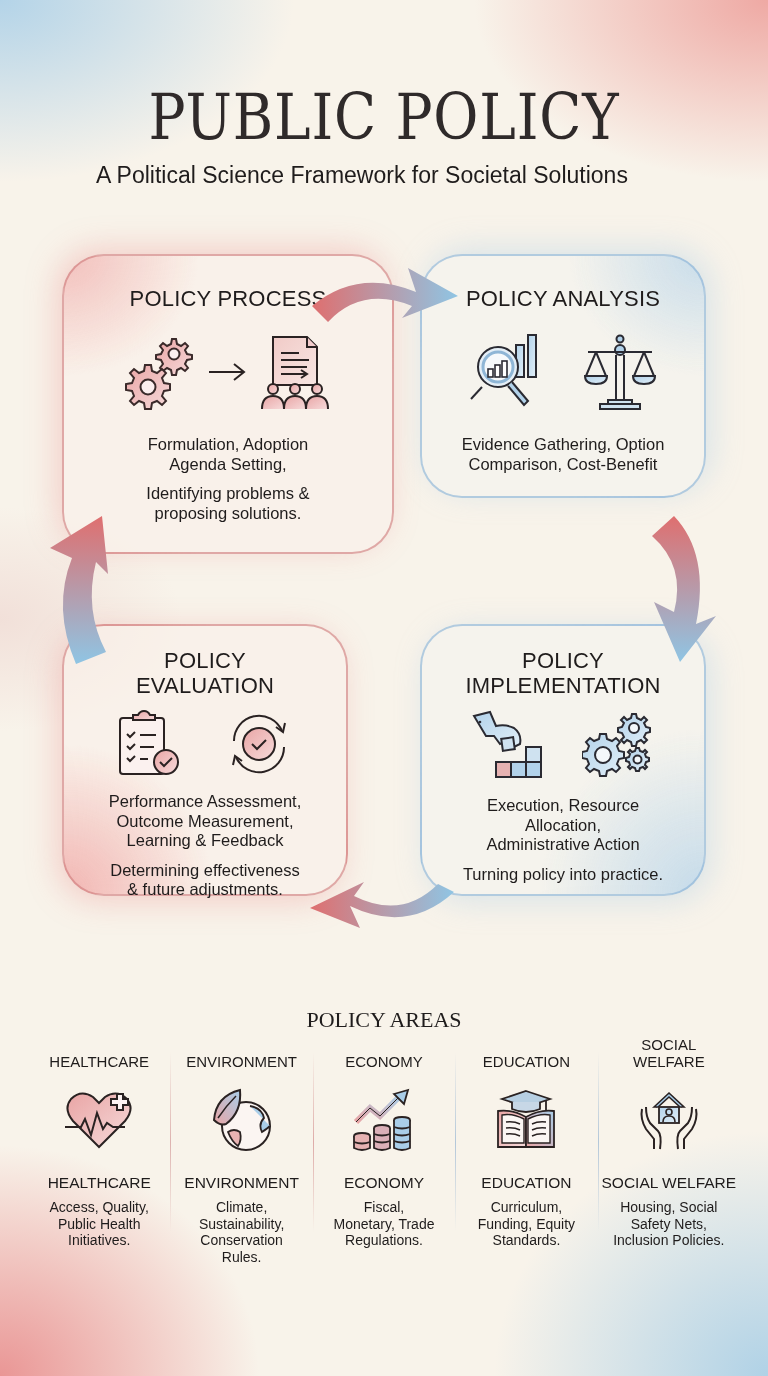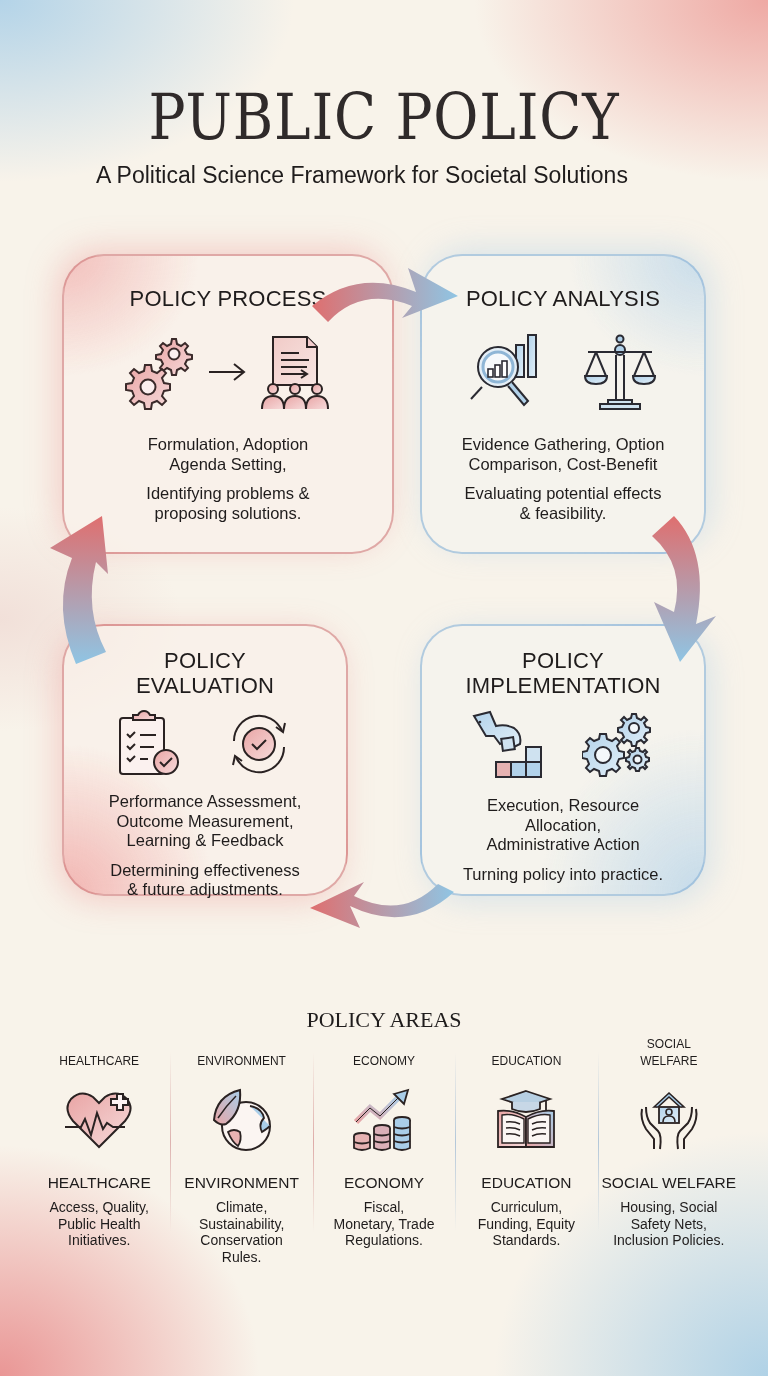--- a/index.html
+++ b/index.html
@@ -94,21 +94,21 @@
   }
   .area + .area::before {
     content: ""; position: absolute; left: 0; top: 12px; height: 180px; width: 1px;
   }
   .area.d1::before { background: linear-gradient(to bottom, rgba(210,150,150,0), rgba(210,150,150,0.7), rgba(210,150,150,0)); }
   .area.d2::before { background: linear-gradient(to bottom, rgba(210,150,150,0), rgba(210,140,140,0.7), rgba(210,150,150,0)); }
   .area.d3::before { background: linear-gradient(to bottom, rgba(150,180,210,0), rgba(150,180,210,0.7), rgba(150,180,210,0)); }
   .area.d4::before { background: linear-gradient(to bottom, rgba(150,180,210,0), rgba(150,180,210,0.7), rgba(150,180,210,0)); }
   .area .top-label {
     height: 34px; display: flex; align-items: flex-end; justify-content: center;
-    font-size: 12px; line-height: 17px; padding-bottom: 4px;
+    font-size: 15px; line-height: 17px; padding-bottom: 4px;
   }
   .area .icon-wrap { height: 96px; display: flex; align-items: center; justify-content: center; }
   .area .bottom-label { font-size: 15.5px; margin-top: 4px; }
   .area .area-desc { font-size: 14px; line-height: 16.5px; margin-top: 7px; }
 </style>
 </head>
 <body>
 
 <div class="bg"></div>
 
@@ -181,21 +181,21 @@
   <div class="focus" style="margin-top:20px;">
     <div>Formulation, Adoption</div>
     <div>Agenda Setting,</div>
   </div>
   <div class="desc">
     <div>Identifying problems &amp;</div>
     <div>proposing solutions.</div>
   </div>
 </div>
 
-<div class="card blue" style="left:420px; top:254px; width:286px; height:300px;">
+<div class="card blue" style="left:420px; top:254px; width:286px; height:244px;">
   <h2 style="margin-top:30px;">POLICY ANALYSIS</h2>
   <div class="icons" style="margin-top:22px; gap:34px;">
     <span>
       <svg width="80" height="80" viewBox="0 0 80 80">
         <rect x="60" y="2" width="8" height="42" fill="url(#iconBlue)" stroke="#2a2a32" stroke-width="2"></rect>
         <rect x="48" y="12" width="8" height="32" fill="url(#iconBlue)" stroke="#2a2a32" stroke-width="2"></rect>
         <circle cx="30" cy="34" r="20" fill="#e4eef6" stroke="#2a2a32" stroke-width="2"></circle>
         <circle cx="30" cy="34" r="15" fill="#f6f9fb" stroke="#8fb6d6" stroke-width="3"></circle>
         <rect x="20" y="36" width="5" height="8" fill="#fff" stroke="#2a2a32" stroke-width="1.6"></rect>
         <rect x="27" y="32" width="5" height="12" fill="#fff" stroke="#2a2a32" stroke-width="1.6"></rect>
@@ -215,24 +215,20 @@
           <path d="M3 42 H25 Q25 50 14 50 Q3 50 3 42 Z" fill="url(#iconBlue)"></path>
           <path d="M51 42 H73 Q73 50 62 50 Q51 50 51 42 Z" fill="url(#iconBlue)"></path>
           <path d="M26 66 H50 V70 H26 Z M18 70 H58 V75 H18 Z" fill="#cfe2f0"></path>
         </g>
       </svg>
     </span>
   </div>
   <div class="focus" style="margin-top:18px;">
     <div>Evidence Gathering, Option</div>
     <div>Comparison, Cost-Benefit</div>
-  </div>
-  <div class="desc">
-    <div>Evaluating potential effects</div>
-    <div>&amp; feasibility.</div>
   </div>
 </div>
 
 <div class="card red eval" style="left:62px; top:624px; width:286px; height:272px;">
   <h2 style="margin-top:22px;">
     <div>POLICY</div>
     <div>EVALUATION</div>
   </h2>
   <div class="icons" style="margin-top:12px; gap:44px;">
     <span>

